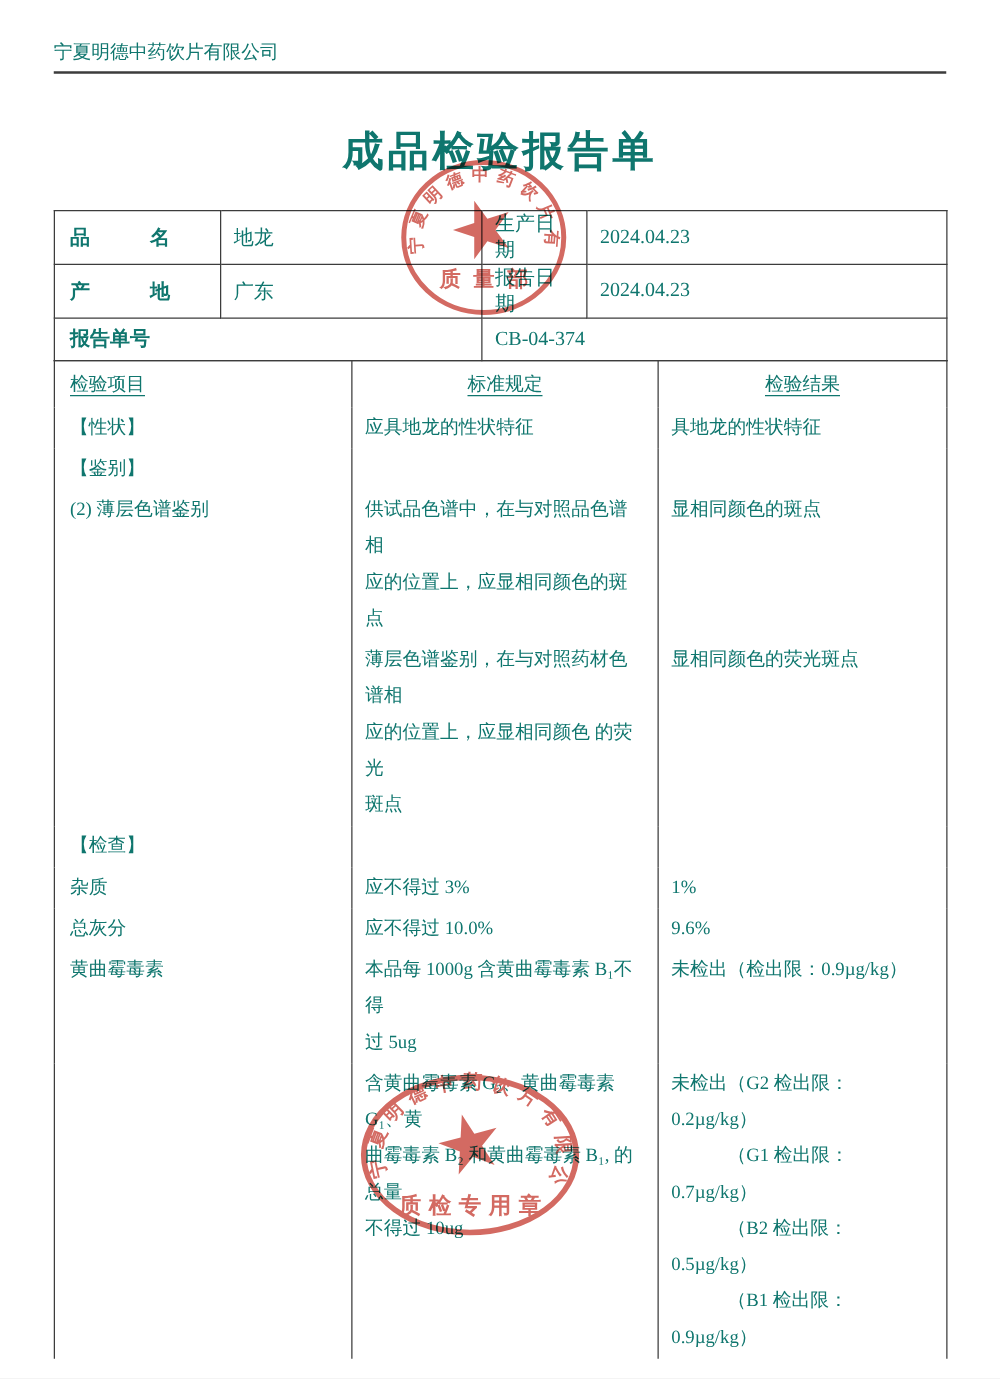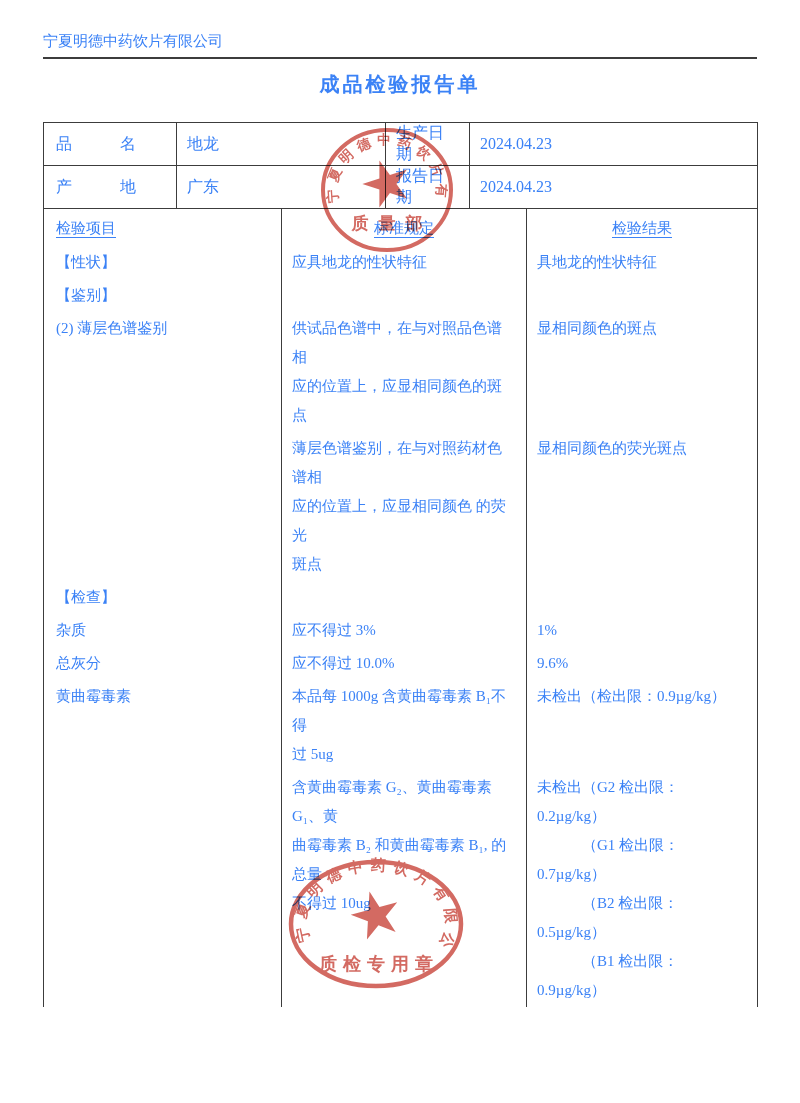--- a/index.html
+++ b/index.html
@@ -1,37 +1,37 @@
 <!DOCTYPE html>
 <html><head>
 <meta charset="utf-8">
 <style>
   html,body{margin:0;padding:0;background:#e8e8e8;}
   .page{
     position:relative;width:800px;height:1103px;margin:0 auto;
     background:#ffffff;overflow:hidden;
     font-family:"Liberation Serif","DejaVu Serif",serif;
-    color:#3b82f6;
+    color:#0f766e;
   }
   
   .doc-header{
     margin:0 43px;padding-top:32px;padding-bottom:6px;
     display:flex;justify-content:space-between;align-items:flex-end;
     border-bottom:2px solid #3c3c3c;
     font-size:15px;
   }
   .report-title{
-    margin-top:12px;text-align:center;
-    font-size:20px;font-weight:bold;letter-spacing:3px;
+    margin-top:40px;text-align:center;
+    font-size:33px;font-weight:bold;letter-spacing:3px;
   }
   
   table{border-collapse:collapse;table-layout:fixed;}
   .info-table{margin:24px 43px 0 43px;width:714px;font-size:16px;}
   .info-table td{border:1px solid #3c3c3c;padding:0 10px;height:33px;}
-  .info-table td.lbl{padding-left:12px;}
+  .info-table td.lbl{padding-left:12px;font-weight:bold;}
   .spec-table{margin:-1px 43px 0 43px;width:714px;font-size:15px;}
   .spec-table td{
     border-left:1px solid #3c3c3c;border-right:1px solid #3c3c3c;
     vertical-align:top;padding:2px 10px;line-height:29px;
     white-space:pre-line;overflow:hidden;
   }
   .spec-table tr.head td{border-top:1px solid #3c3c3c;padding-top:5px;padding-bottom:3px;}
   .spec-table td.c-std,.spec-table td.c-res{text-align:left;}
   .spec-table tr.head td.c-std,.spec-table tr.head td.c-res{text-align:center;}
   .spec-table td.c-item{padding-left:12px;}
@@ -65,20 +65,24 @@
       <td class="lbl">品　　　名</td>
       <td>地龙</td>
       <td>生产日期</td>
       <td>2024.04.23</td>
     </tr>
     <tr>
       <td class="lbl">产　　　地</td>
       <td>广东</td>
       <td>报告日期</td>
       <td>2024.04.23</td>
+    </tr>
+    <tr>
+      <td class="lbl" colspan="2">报告单号</td>
+      <td colspan="2">CB-04-374</td>
     </tr>
   </tbody>
     </table>
 
   <table class="spec-table">
     <colgroup>
         <col style="width:238px">
         <col style="width:245px">
         <col style="width:231px">
       </colgroup>

